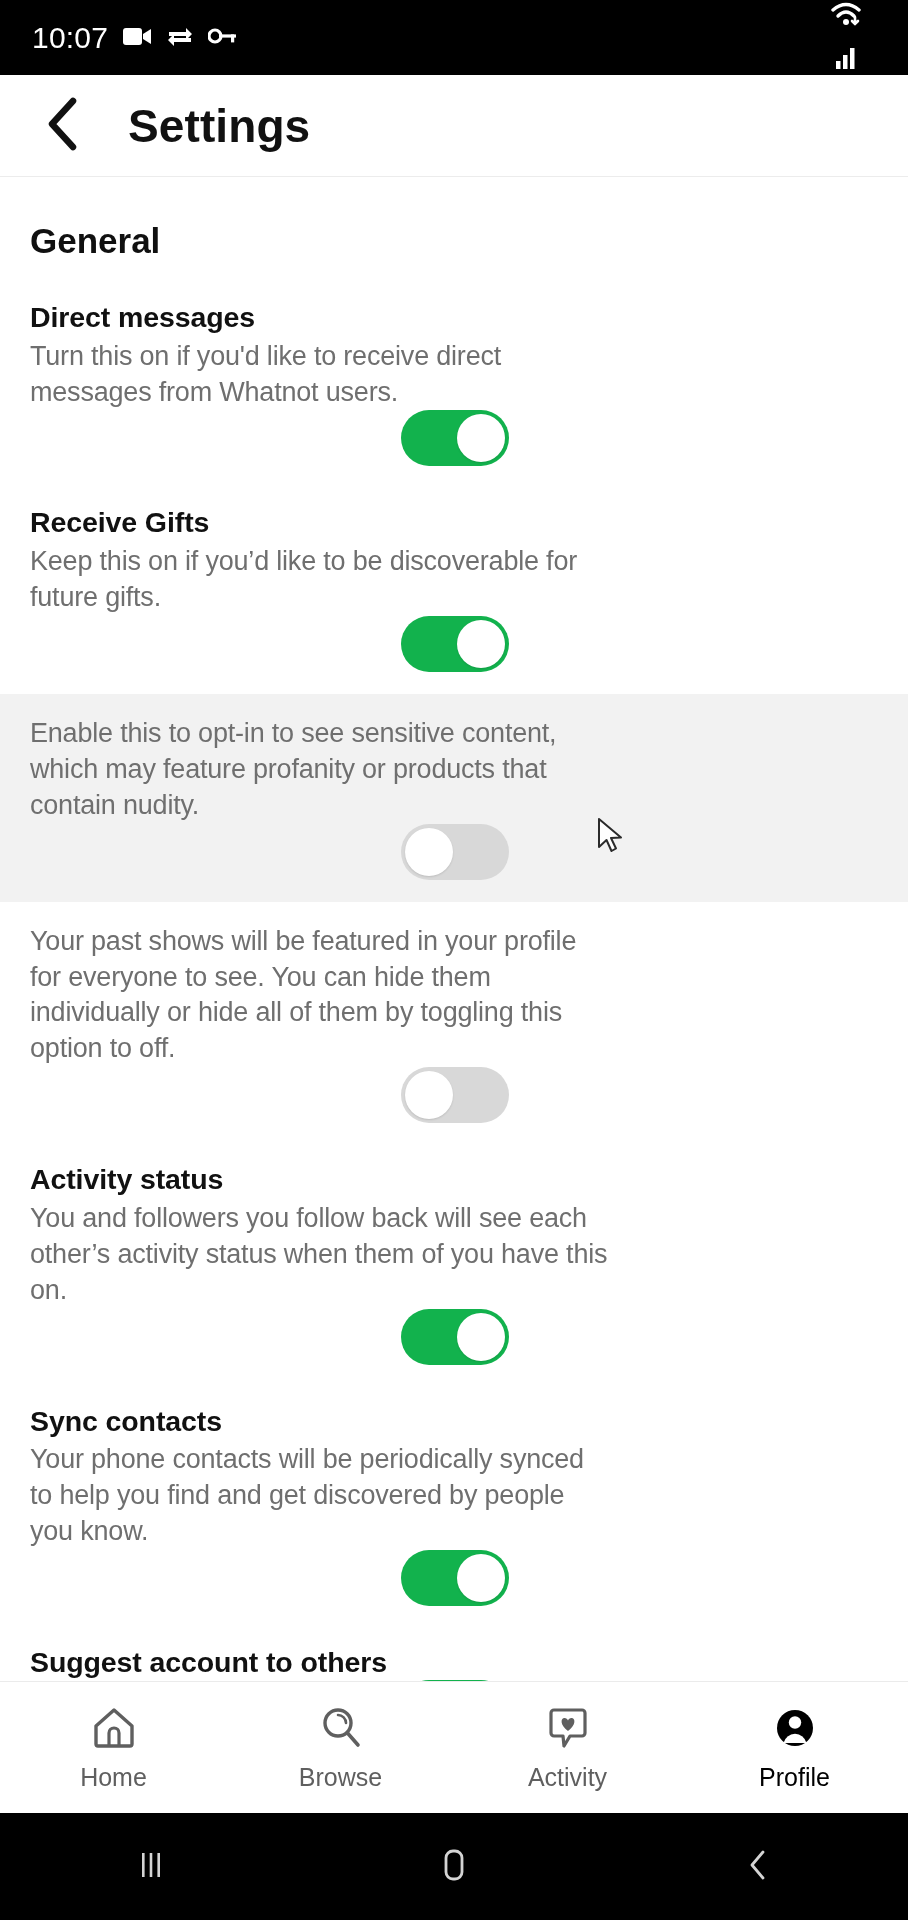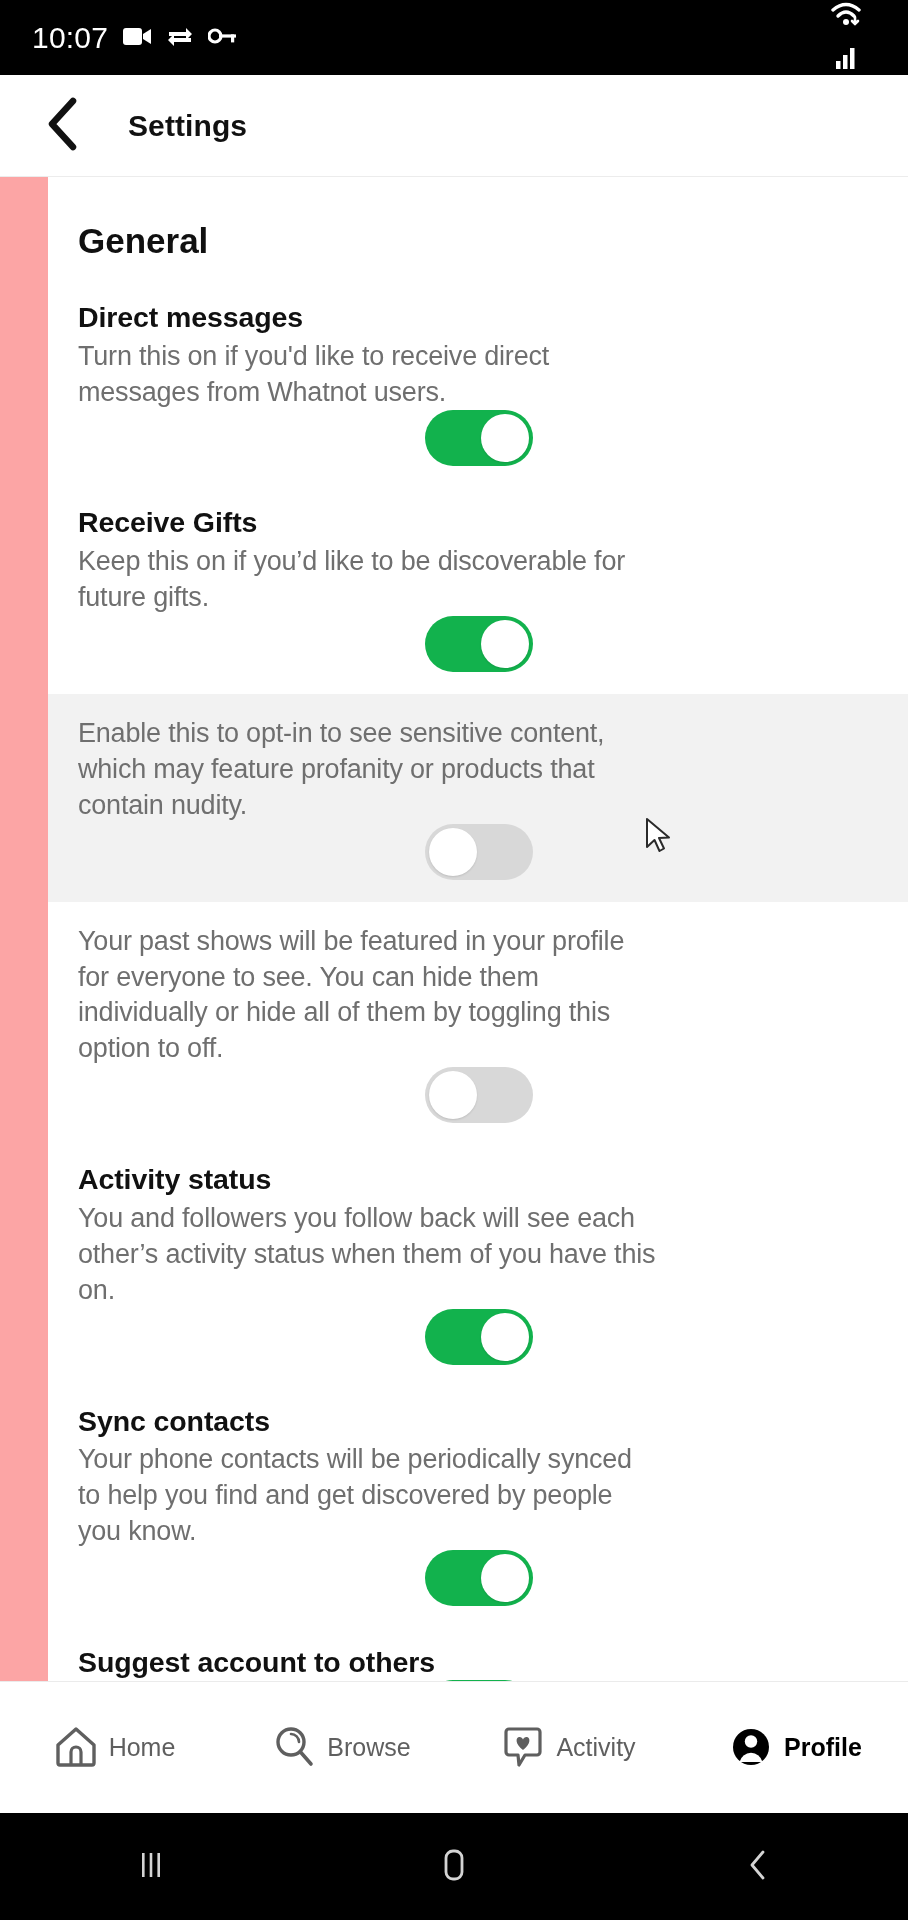--- a/index.html
+++ b/index.html
@@ -42,28 +42,28 @@
     display: flex; align-items: center;
     border-bottom: 1px solid #ececec;
     flex: 0 0 auto; position: relative;
   }
   .back-btn {
     width: 86px; height: 86px; margin-left: 20px;
     display: flex; align-items: center; justify-content: center;
     background: none; border: none; cursor: pointer;
   }
   .appbar-title {
-    font-size: 30px; font-weight: 700; color: #111111;
+    font-size: 46px; font-weight: 700; color: #111111;
     letter-spacing: .1px; margin-left: 22px;
   }
 
   
   .content {
     flex: 1 1 auto; background: #ffffff;
-    overflow: hidden; position: relative; margin-left: 48px;
+    overflow: hidden; position: relative;
   }
   .section-title {
     font-size: 35px; font-weight: 700; color: #101010;
     padding: 44px 0 22px 30px;
   }
   .section-title.clipped {
     padding-top: 10px;
   }
 
   .row {
@@ -105,28 +105,28 @@
 
   .divider-soft { height: 1px; background: #f0f0f0; margin: 0 0 0 0; }
 
   
   .tabbar {
     flex: 0 0 auto; height: 132px; background: #ffffff;
     border-top: 1px solid #ebebeb;
     display: flex; align-items: center;
   }
   .tab {
-    flex: 1 1 0; display: flex; flex-direction: row;
+    flex: 1 1 0; display: flex; flex-direction: column;
     align-items: center; justify-content: center; gap: 9px;
     cursor: pointer; height: 100%;
   }
   .tab-label {
     font-size: 25px; color: #5f5f5f; font-weight: 400;
   }
-  .tab.active .tab-label { color: #000000; font-weight: 700; }
+  .tab.active .tab-label { color: #000000; font-weight: 400; }
 
   
   .sysnav {
     flex: 0 0 auto; height: 107px; background: #000000;
     display: flex; align-items: center; justify-content: space-around;
   }
   .sysnav-btn {
     width: 120px; height: 107px; display: flex;
     align-items: center; justify-content: center; cursor: pointer;
   }

